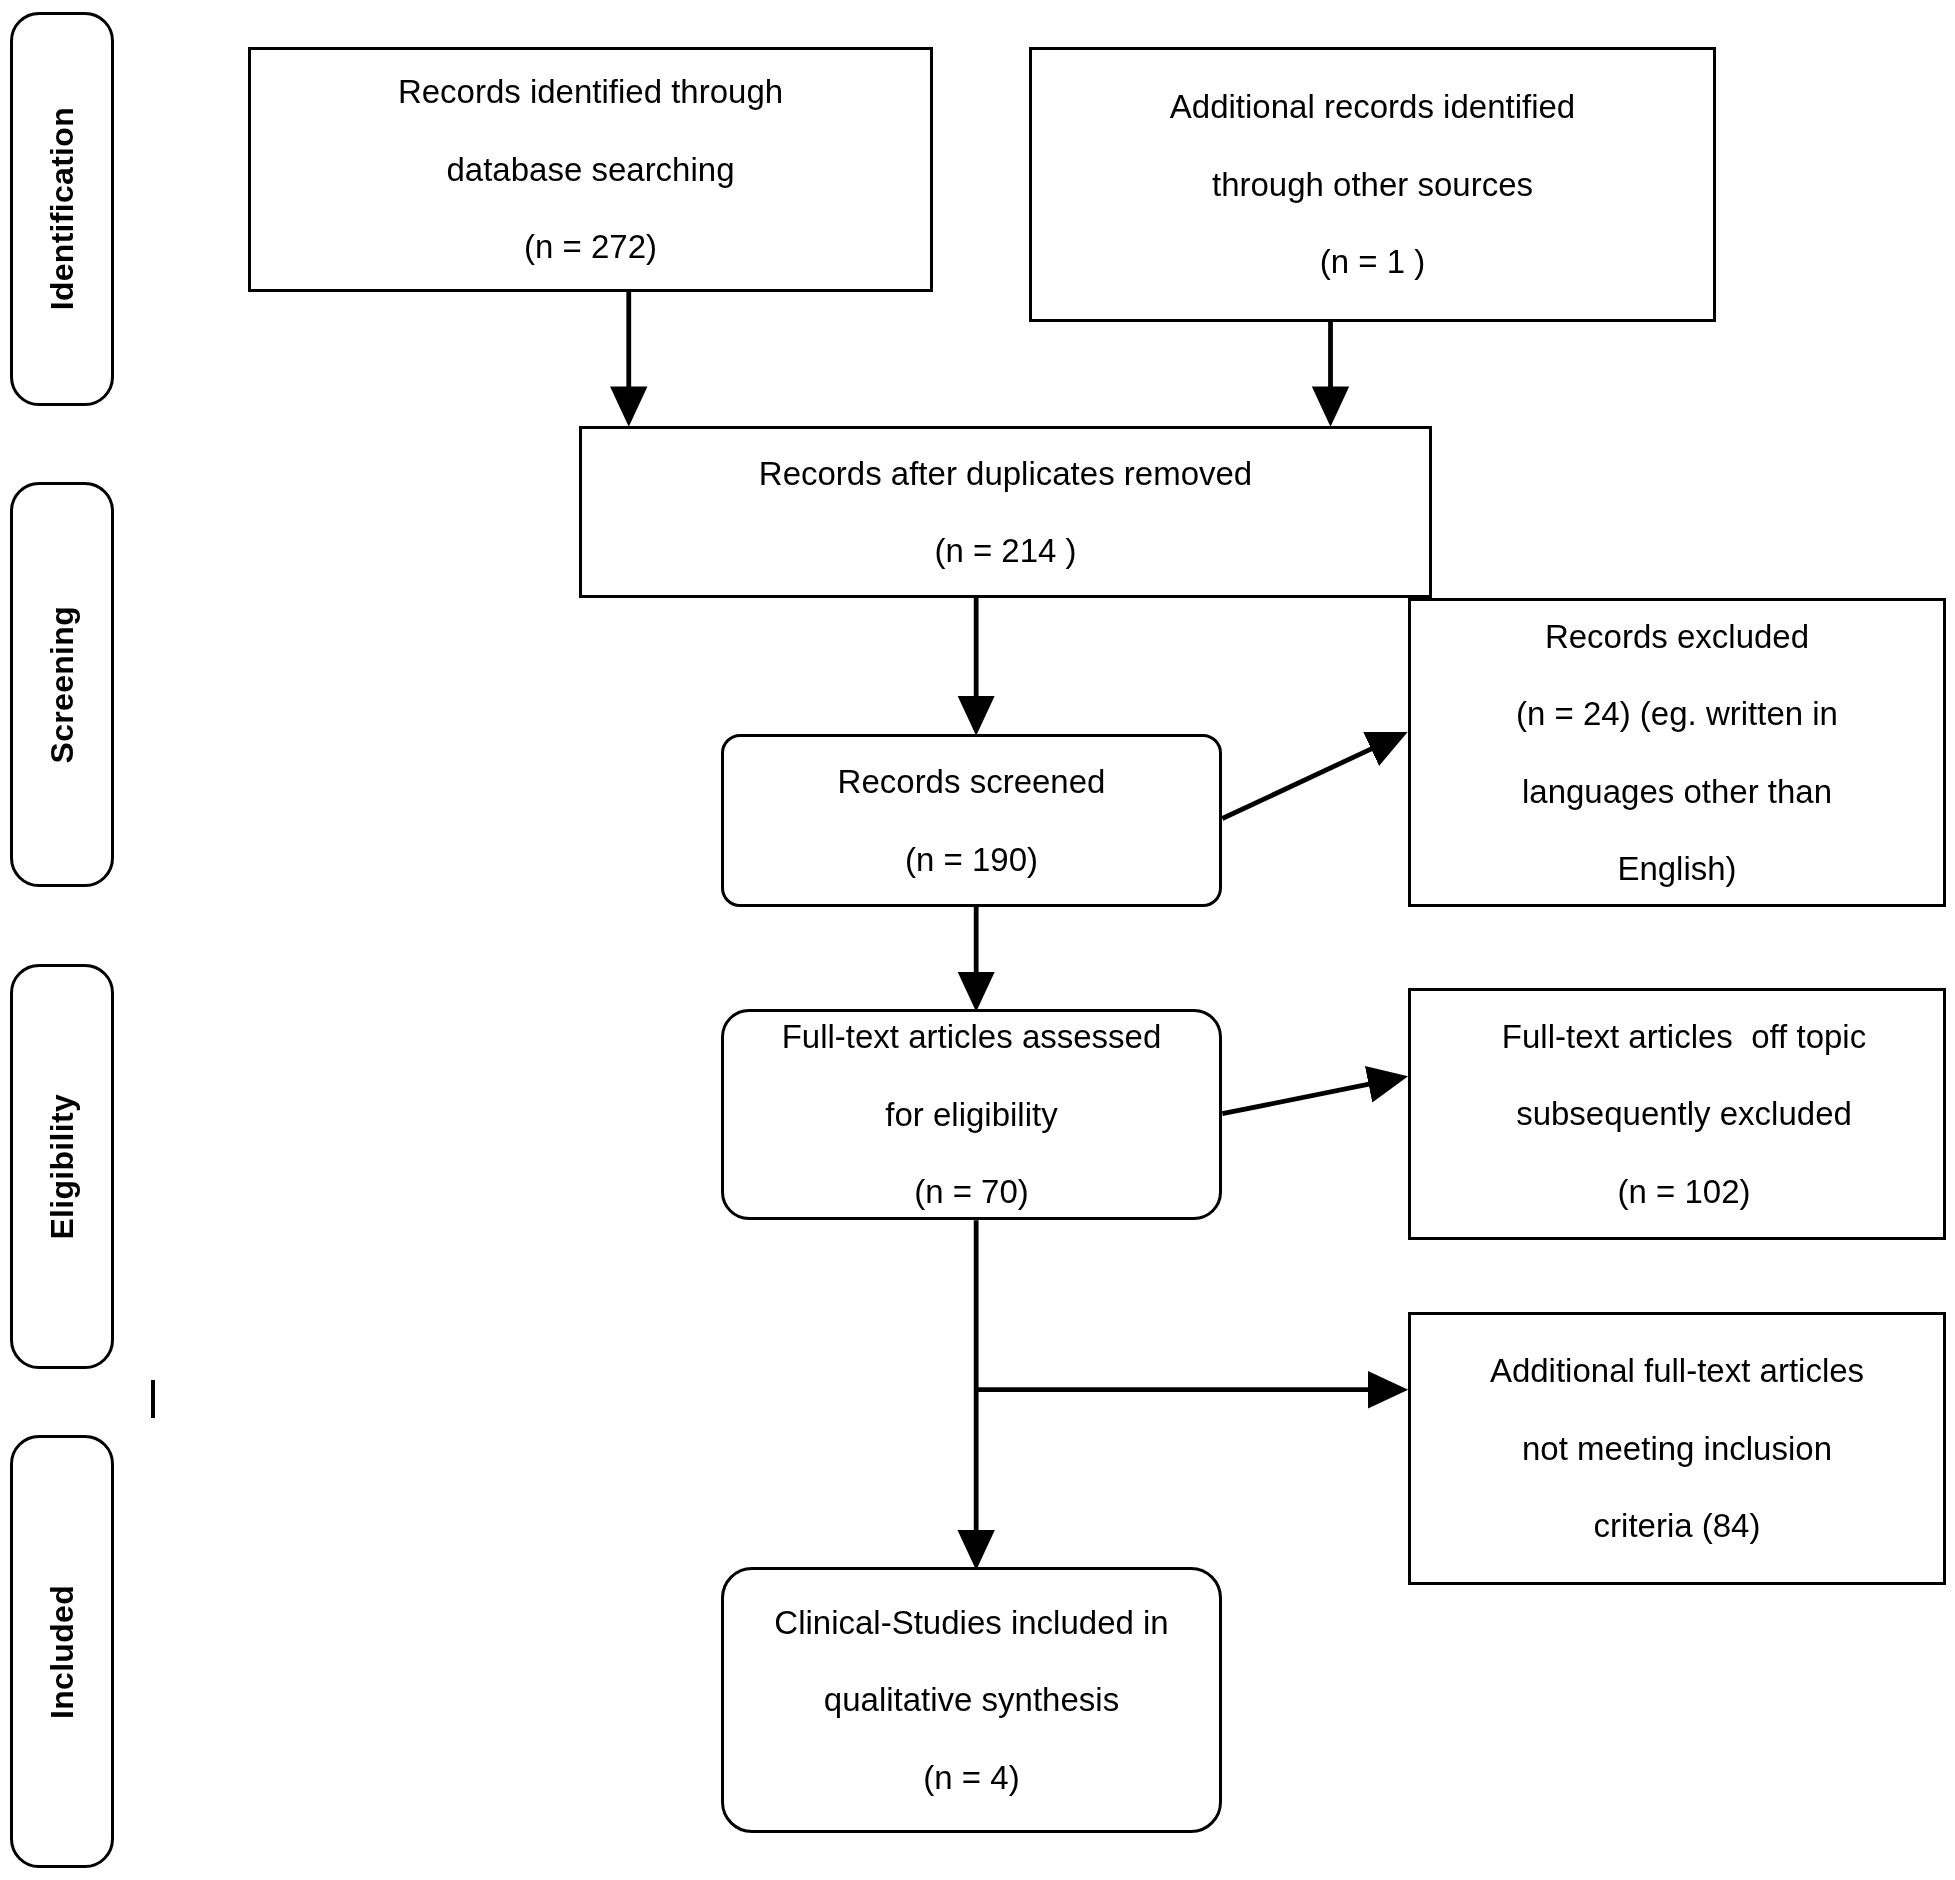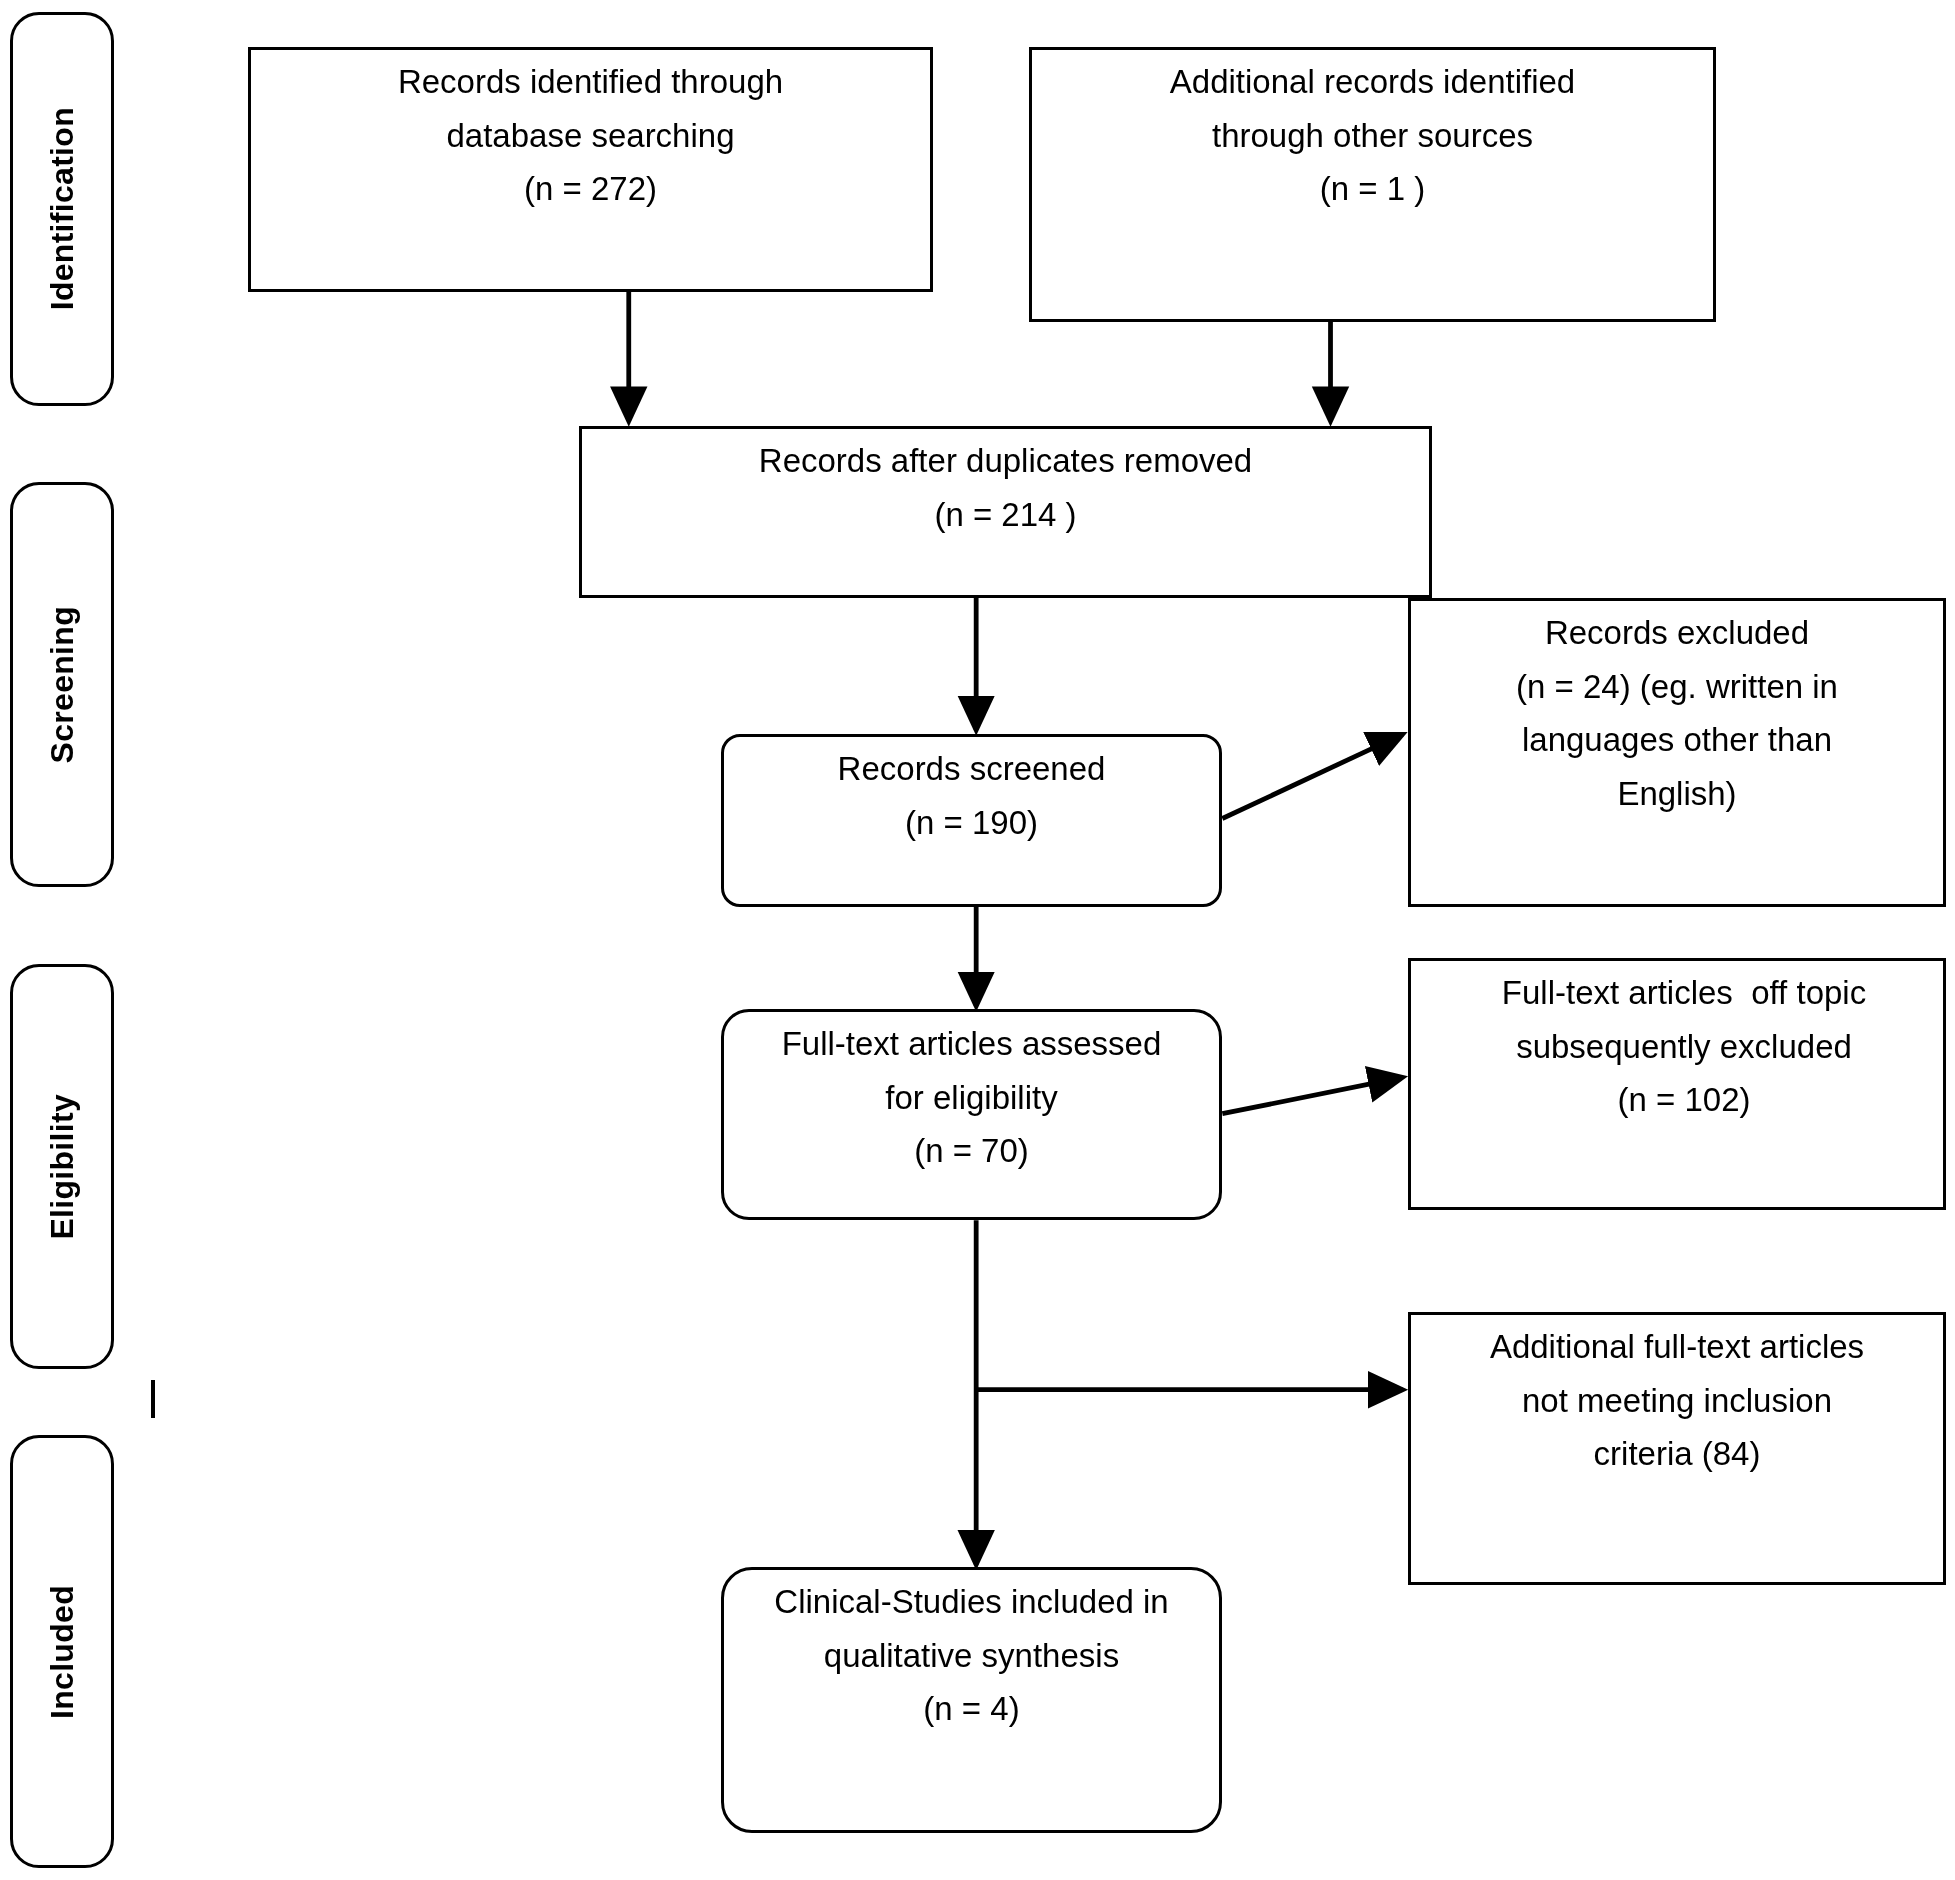--- a/index.html
+++ b/index.html
@@ -42,22 +42,24 @@
 
   
   .box {
     position: absolute;
     border: 3.7px solid #000000;
     background: #ffffff;
     box-sizing: border-box;
     display: flex;
     flex-direction: column;
     align-items: center;
+    justify-content: center;
     text-align: center;
     padding: 5.3px 14px;
+    gap: 24px;
   }
   .box .line {
     font-size: 33px;
     line-height: 1.62;
     white-space: pre;
   }
 
   
   #connectors {
     position: absolute;
@@ -149,21 +151,21 @@
     <span class="line">languages other than</span>
     <span class="line">English)</span>
   </div>
 
   <div class="box" style="left:721px; top:1009px; width:501px; height:211px;border-radius:28px;">
     <span class="line">Full-text articles assessed</span>
     <span class="line">for eligibility</span>
     <span class="line">(n = 70)</span>
   </div>
 
-  <div class="box" style="left:1408px; top:958px; width:538px; height:252px;padding-left:28px;">
+  <div class="box" style="left:1408px; top:988px; width:538px; height:252px;padding-left:28px;">
     <span class="line">Full-text articles  off topic</span>
     <span class="line">subsequently excluded</span>
     <span class="line">(n = 102)</span>
   </div>
 
   <div class="box" style="left:1408px; top:1312px; width:538px; height:273px;">
     <span class="line">Additional full-text articles</span>
     <span class="line">not meeting inclusion</span>
     <span class="line">criteria (84)</span>
   </div>

